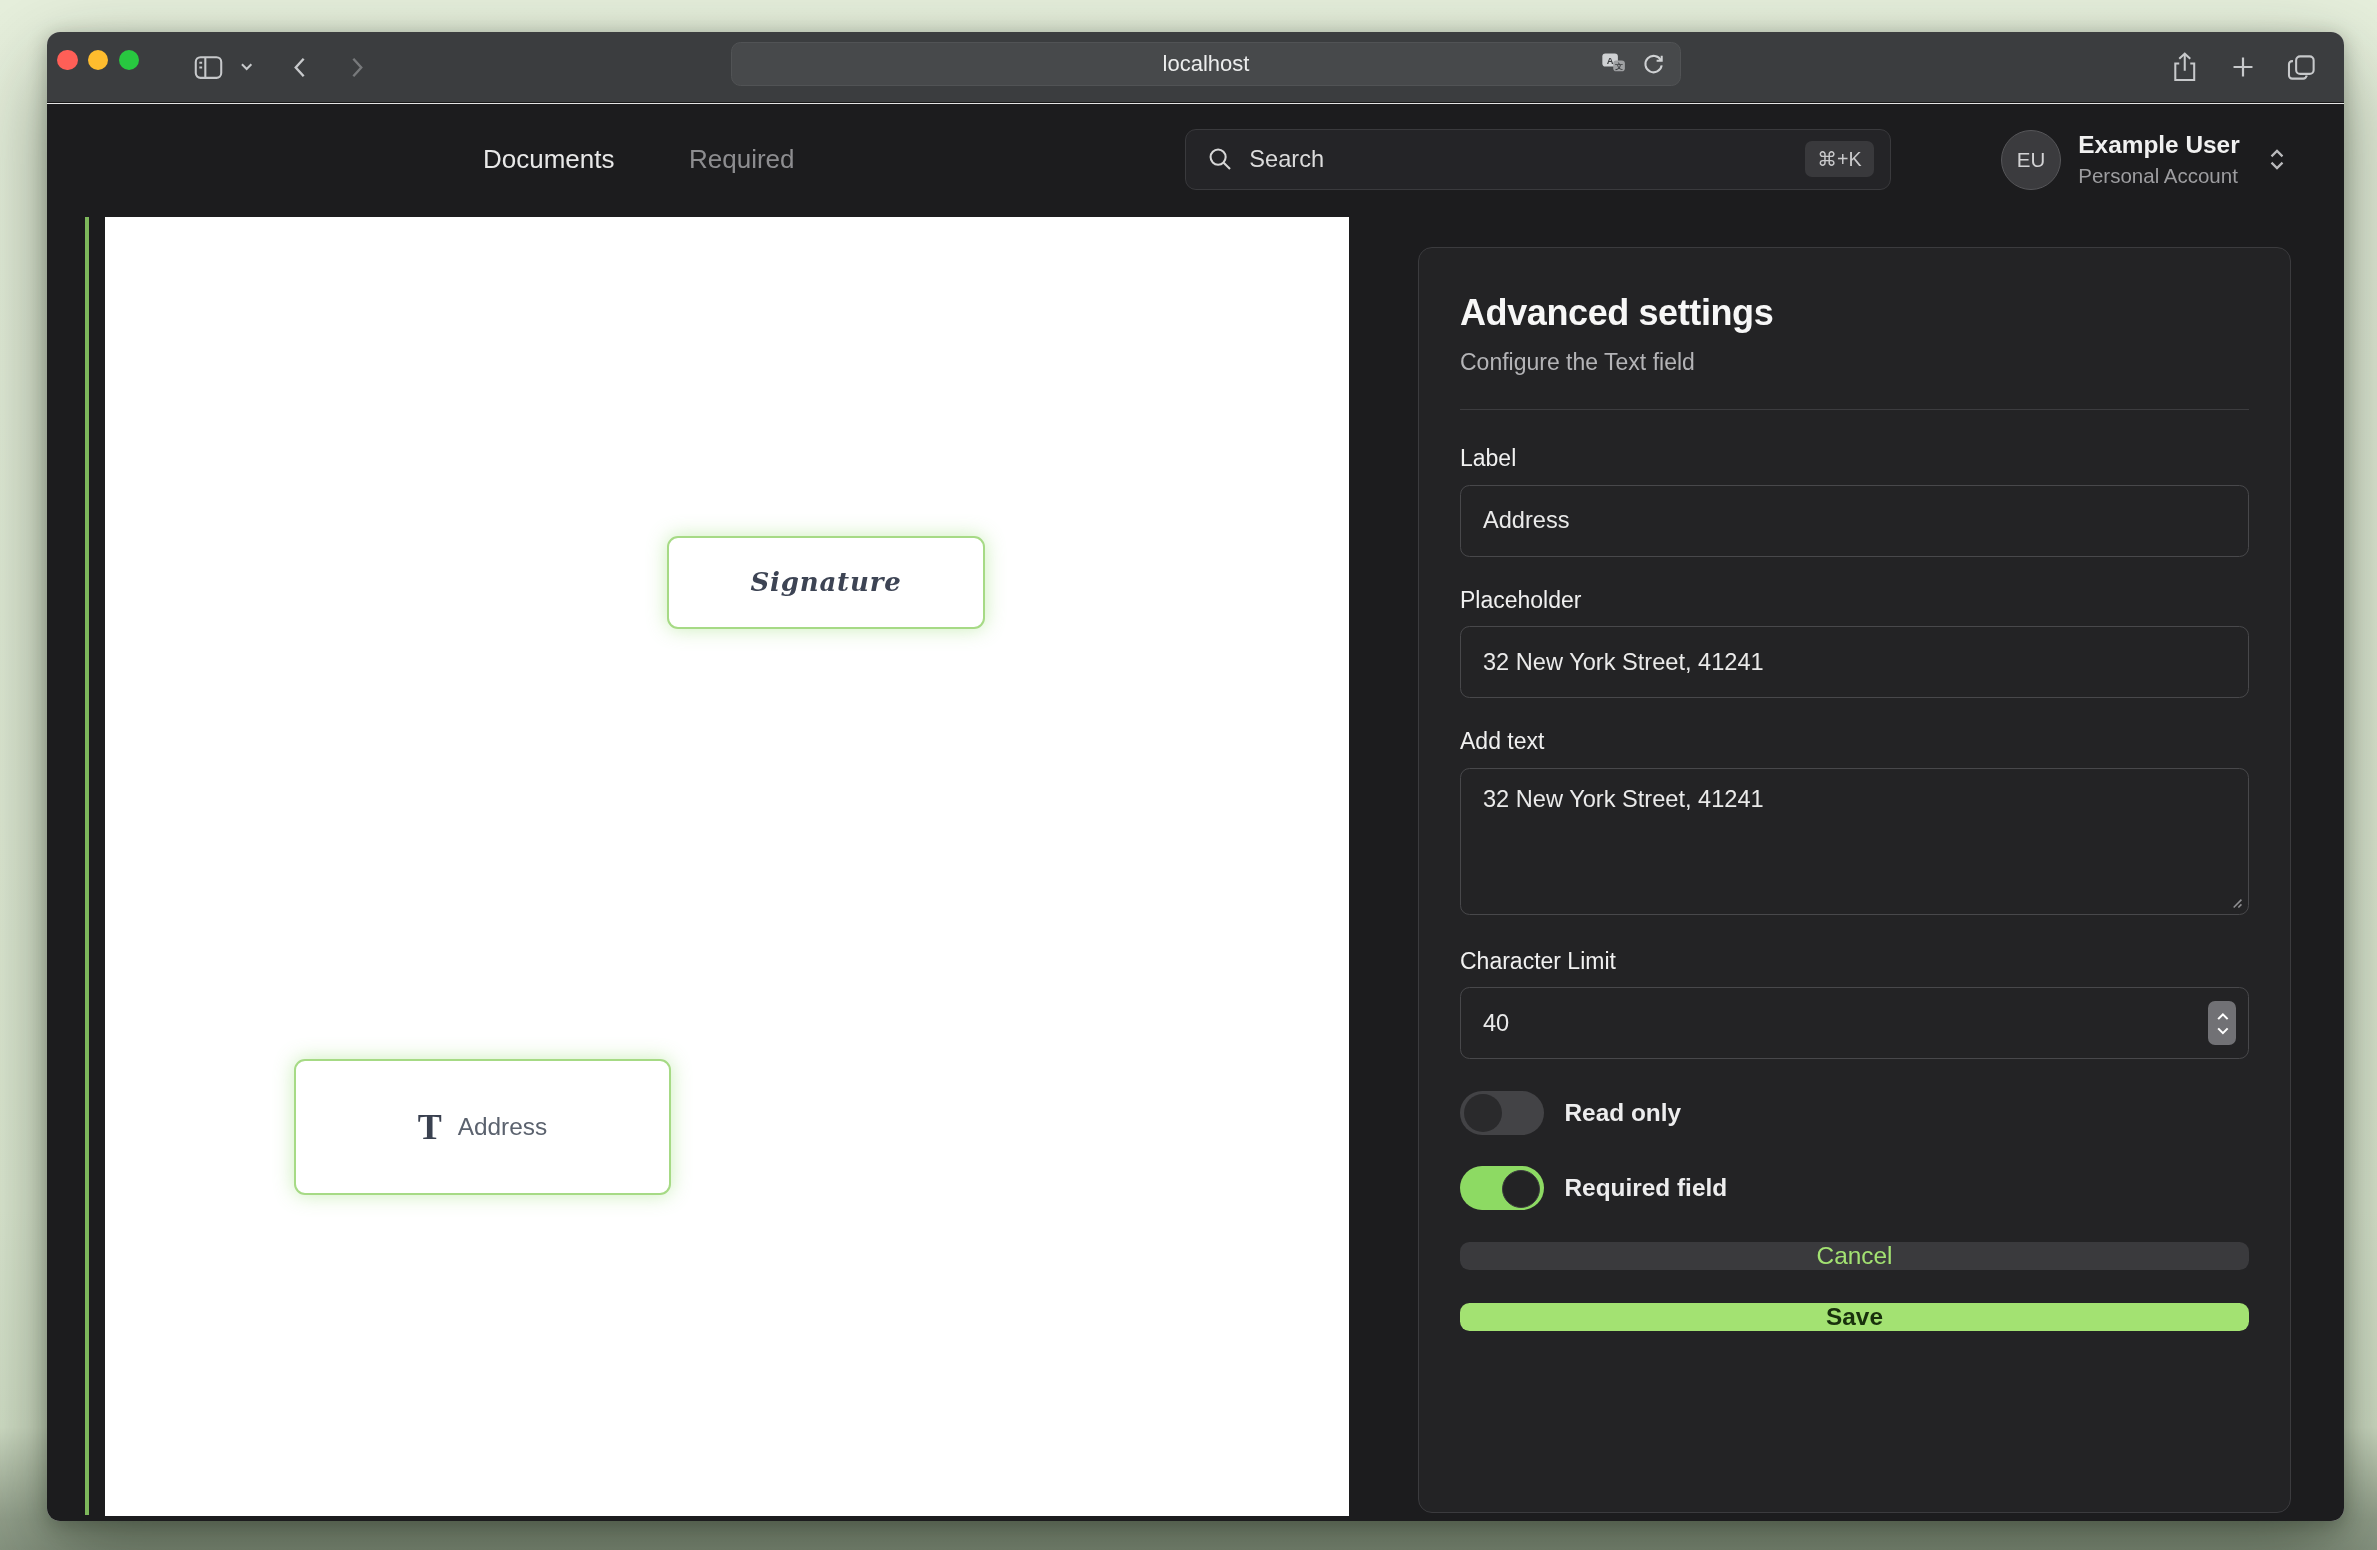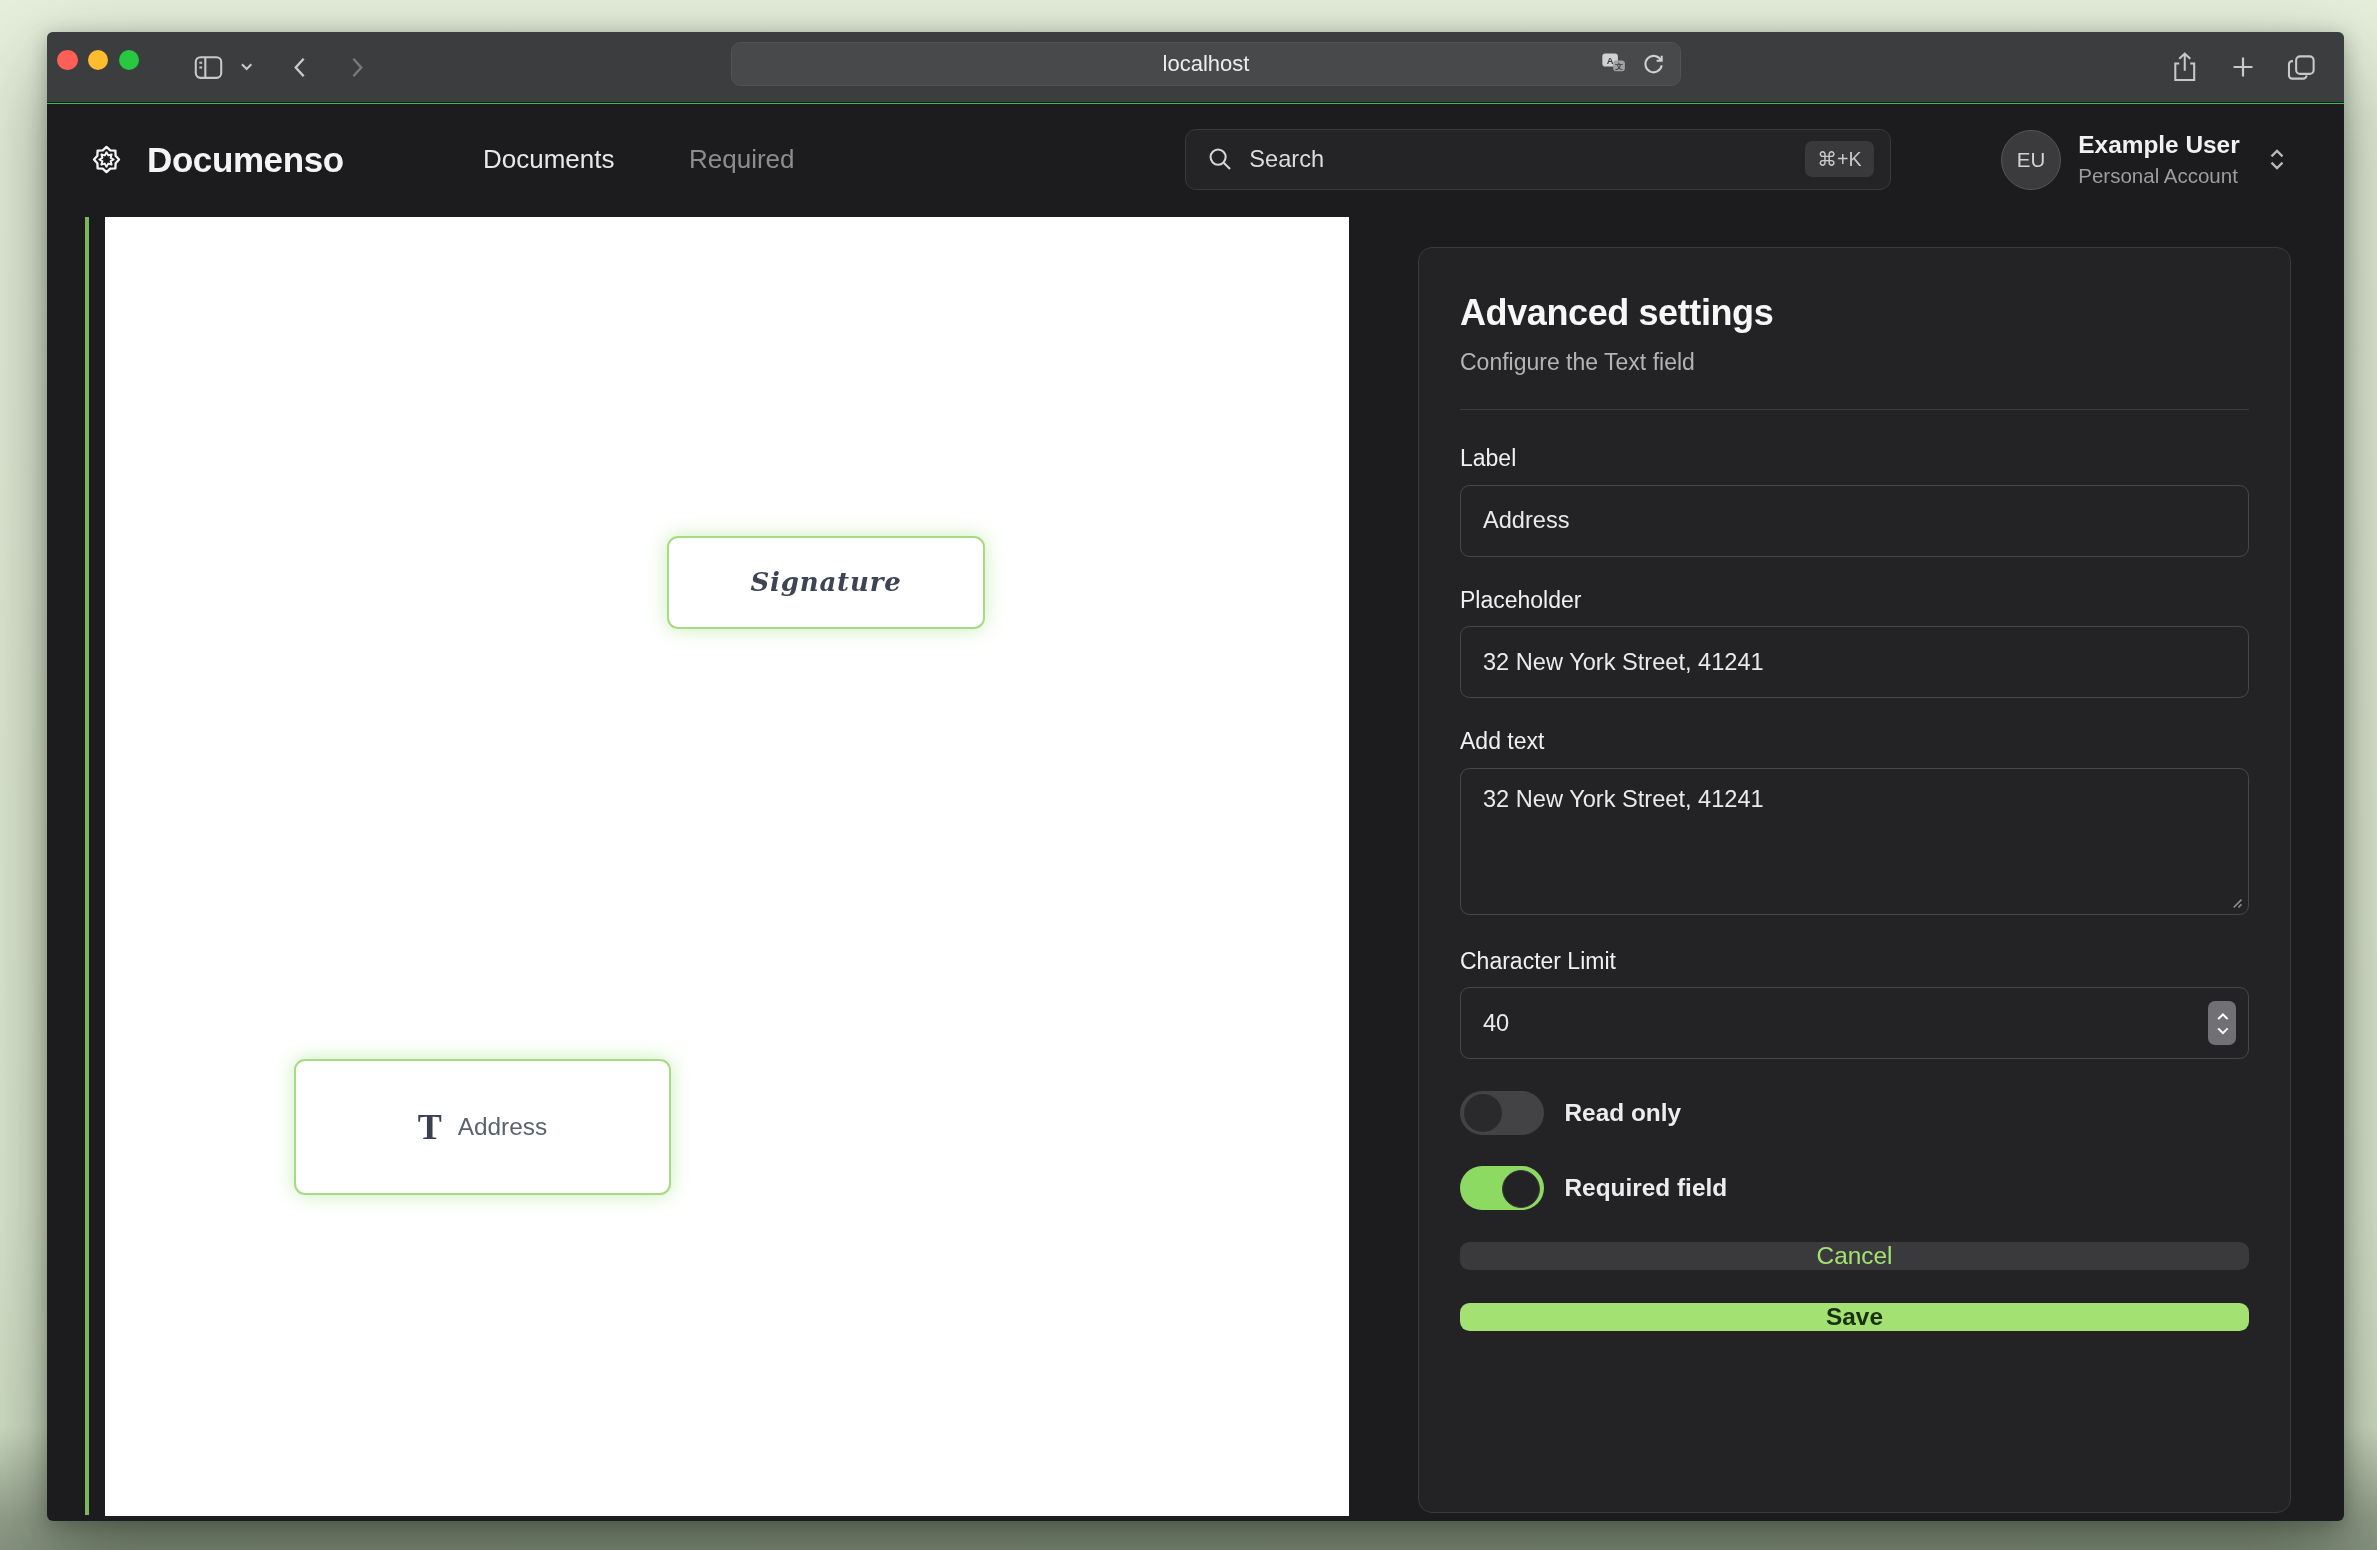--- a/index.html
+++ b/index.html
@@ -5,21 +5,21 @@
   * { margin:0; padding:0; box-sizing:border-box; }
   html,body { width:2377px; height:1551px; }
   body {
     font-family: "Liberation Sans", sans-serif;
     background: linear-gradient(180deg, #e6efdc 0%, #dde9d2 78%, #d3e0c8 92%, #93a08c 98%, #879481 100%);
     position: relative;
     overflow: hidden;
   }
   .window {
     position:absolute; left:47px; top:31.5px; width:2297px; height:1489px;
-    border-radius:6px; overflow:hidden; background:#22c55e;
+    border-radius:13px; overflow:hidden; background:#e5e5e5;
     box-shadow: 0 36px 87px rgba(20,30,15,.45), 0 4.7px 20.5px rgba(20,30,15,.30);
     padding-left: 8px;
   }
   
   .chrome {
     position:absolute; left:0; top:0; right:0; height:71px;
     background:#3b3d3f; border-bottom:0.8px solid #161616;
   }
   .traffic { position:absolute; top:18px; left:10.2px; display:flex; gap:10.2px; }
   .light { width:20.5px; height:20.5px; border-radius:50%; }
@@ -195,29 +195,20 @@
     </div>
     <div class="chrome-ic" style="left:2238px;">
       <svg width="35" height="35" viewBox="0 0 44 44" fill="none" stroke="currentColor" stroke-width="2.6">
         <rect x="14" y="8" width="22" height="22" rx="5"></rect>
         <path d="M10 14 H9 a4 4 0 0 0 -4 4 V32 a4 4 0 0 0 4 4 H23 a4 4 0 0 0 4 -4 V34"></path>
       </svg>
     </div>
   </div>
 
   <div class="navbar">
-    <div class="brand">
-      <span>
-        <svg width="43" height="43" viewBox="0 0 48 48" fill="none" stroke="#f4f4f4">
-          <polygon stroke-width="2.6" stroke-linejoin="round" points="38,24 34.2,28.2 33.9,33.9 28.2,34.2 24,38 19.8,34.2 14.1,33.9 13.8,28.2 10,24 13.8,19.8 14.1,14.1 19.8,13.8 24,10 28.2,13.8 33.9,14.1 34.2,19.8"></polygon>
-          <polygon stroke-width="2.2" stroke-linejoin="round" points="32,24 28.6,25.9 29.7,29.7 25.9,28.6 24,32 22.1,28.6 18.3,29.7 19.4,25.9 16,24 19.4,22.1 18.3,18.3 22.1,19.4 24,16 25.9,19.4 29.7,18.3 28.6,22.1"></polygon>
-        </svg>
-      </span>
-      <span class="brand-name">Documenso</span>
-    </div>
     <div class="nav-link active" style="left:436px;">Documents</div>
     <div class="nav-link muted" style="left:642px;">Required</div>
 
     <div class="searchbar">
       <span>
         <svg width="27" height="27" viewBox="0 0 34 34" fill="none" stroke="#d6d6d6" stroke-width="2.6">
           <circle cx="14" cy="14" r="9.5"></circle>
           <line x1="21" y1="21" x2="29" y2="29"></line>
         </svg>
       </span>

